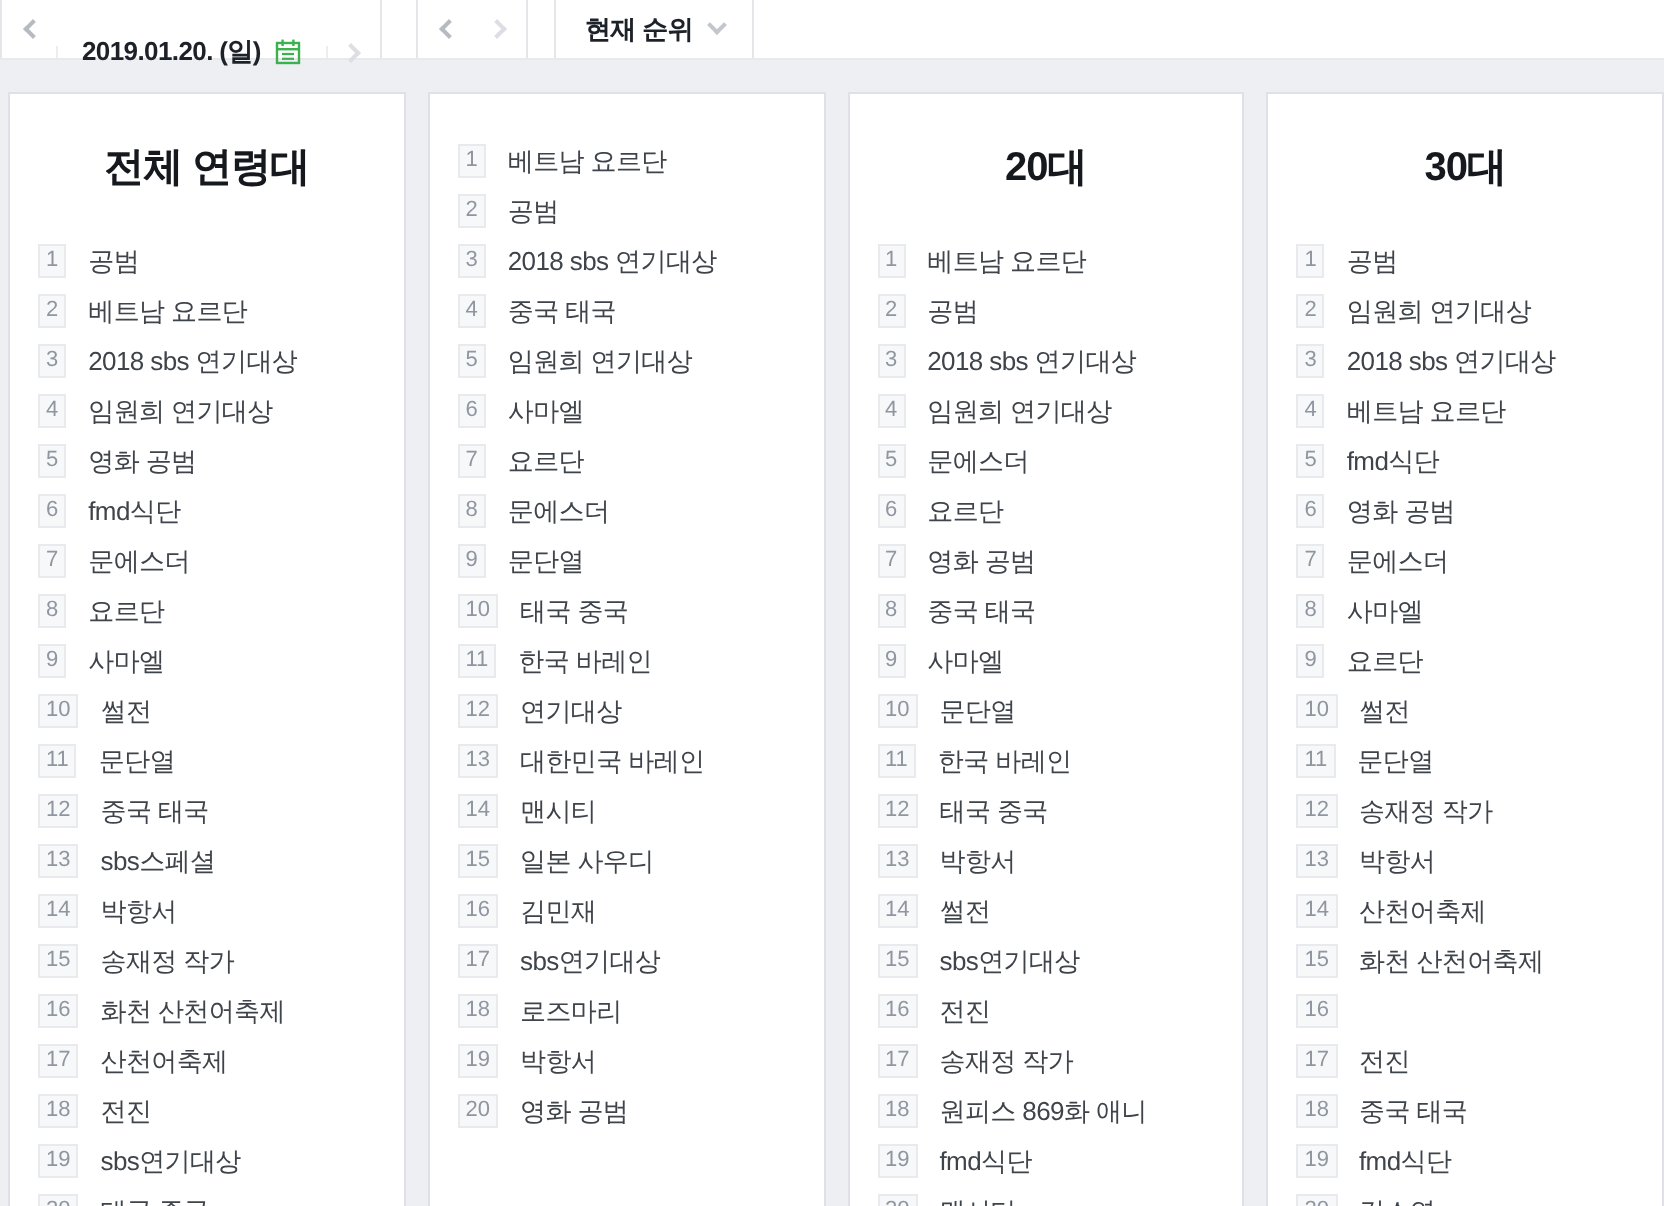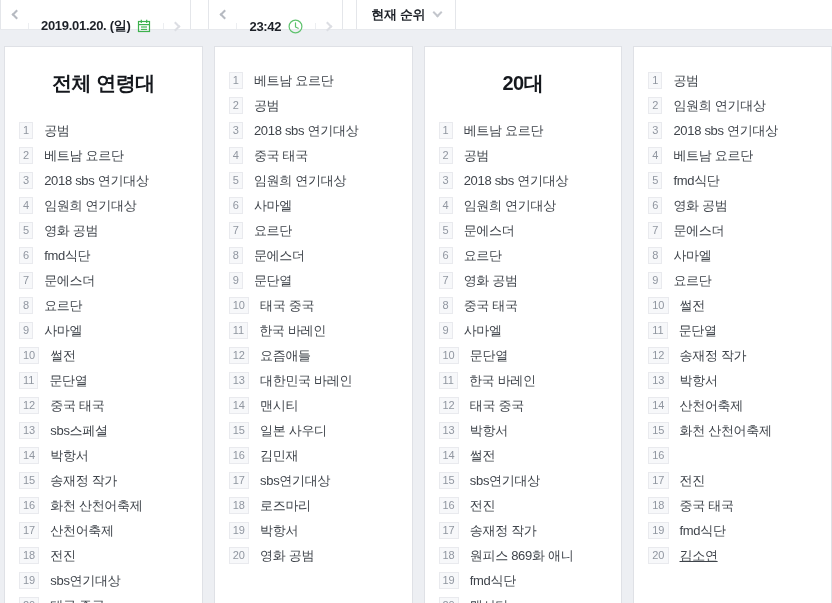--- a/index.html
+++ b/index.html
@@ -98,27 +98,20 @@
       <span class="chev chev-right"></span>
     </div>
   </div>
 
   <div class="gap16"></div>
 
   <div class="group">
     <div class="cell nav-btn">
       <span class="chev chev-left"></span>
     </div>
-    <div class="cell label-cell">
-      <span class="label-text">23:42</span>
-      <svg width="15" height="15" viewBox="0 0 15 15">
-        <circle cx="7.5" cy="7.5" r="6.4" fill="none" stroke="#5fc26e" stroke-width="1.2"></circle>
-        <polyline points="7.5,3.8 7.5,8 10.2,9.3" fill="none" stroke="#5fc26e" stroke-width="1.2" stroke-linecap="round" stroke-linejoin="round"></polyline>
-      </svg>
-    </div>
     <div class="cell nav-btn disabled">
       <span class="chev chev-right"></span>
     </div>
   </div>
 
   <div class="gap12"></div>
 
   <div class="dropdown">
     <span class="label-text">현재 순위</span>
     <span class="chev chev-down"></span>
@@ -284,21 +277,21 @@
     <span class="keyword">태국 중국</span>
   </li>
 
   <li class="rank-row">
     <span class="rank-num">11</span>
     <span class="keyword">한국 바레인</span>
   </li>
 
   <li class="rank-row">
     <span class="rank-num">12</span>
-    <span class="keyword">요즘애들</span>
+    <span class="keyword">연기대상</span>
   </li>
 
   <li class="rank-row">
     <span class="rank-num">13</span>
     <span class="keyword">대한민국 바레인</span>
   </li>
 
   <li class="rank-row">
     <span class="rank-num">14</span>
     <span class="keyword">맨시티</span>
@@ -435,20 +428,21 @@
   </li>
 
   <li class="rank-row">
     <span class="rank-num">20</span>
     <span class="keyword">맨시티</span>
   </li>
 </ul>
   </div>
 
   <div class="card">
+    <div class="card-title">30대</div>
     <ul class="rank-list">
   <li class="rank-row">
     <span class="rank-num">1</span>
     <span class="keyword">공범</span>
   </li>
 
   <li class="rank-row">
     <span class="rank-num">2</span>
     <span class="keyword">임원희 연기대상</span>
   </li>

